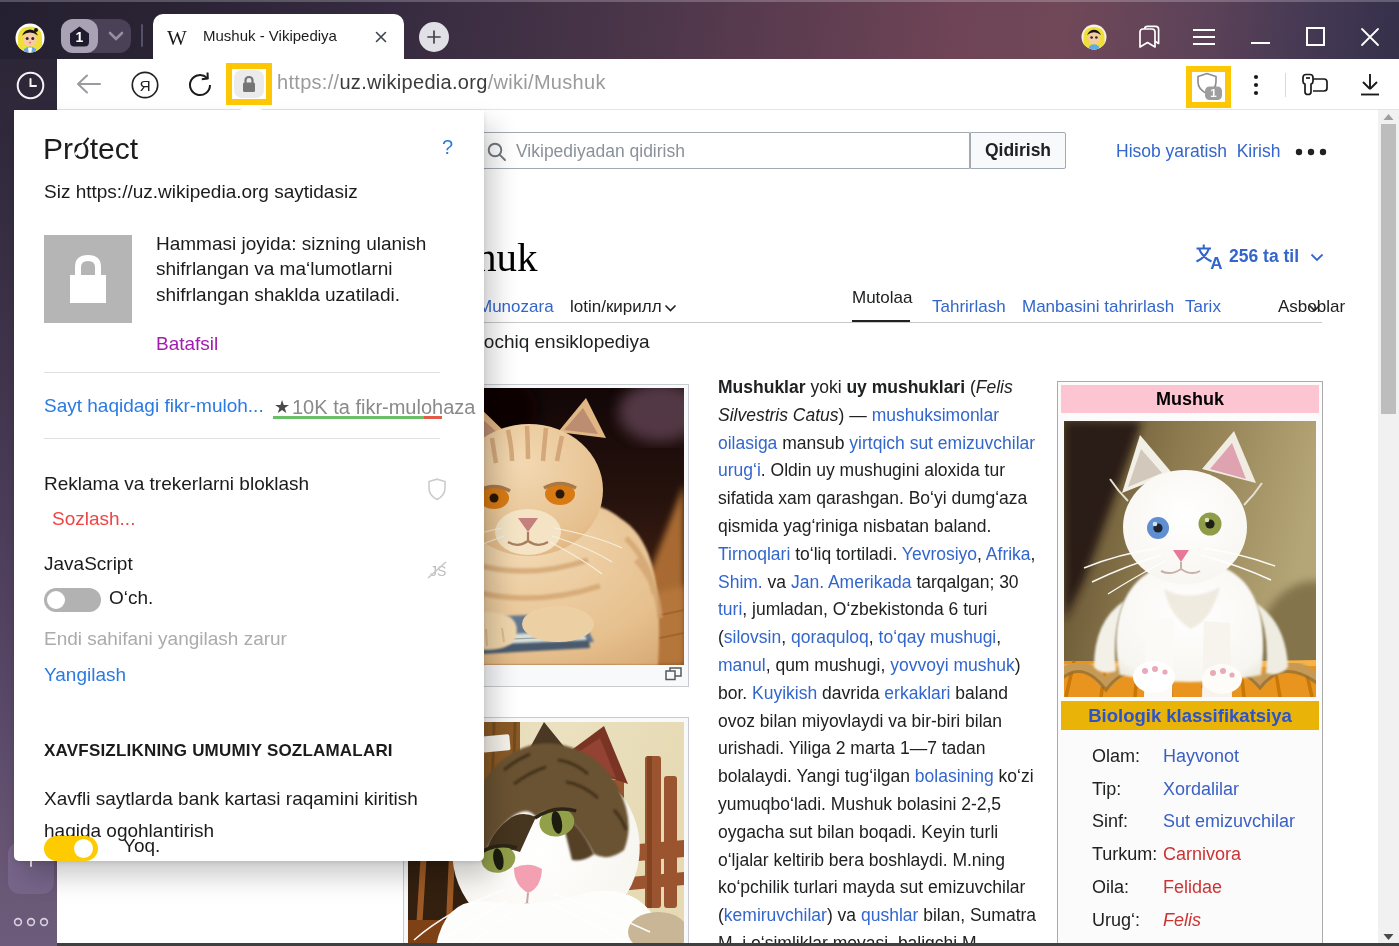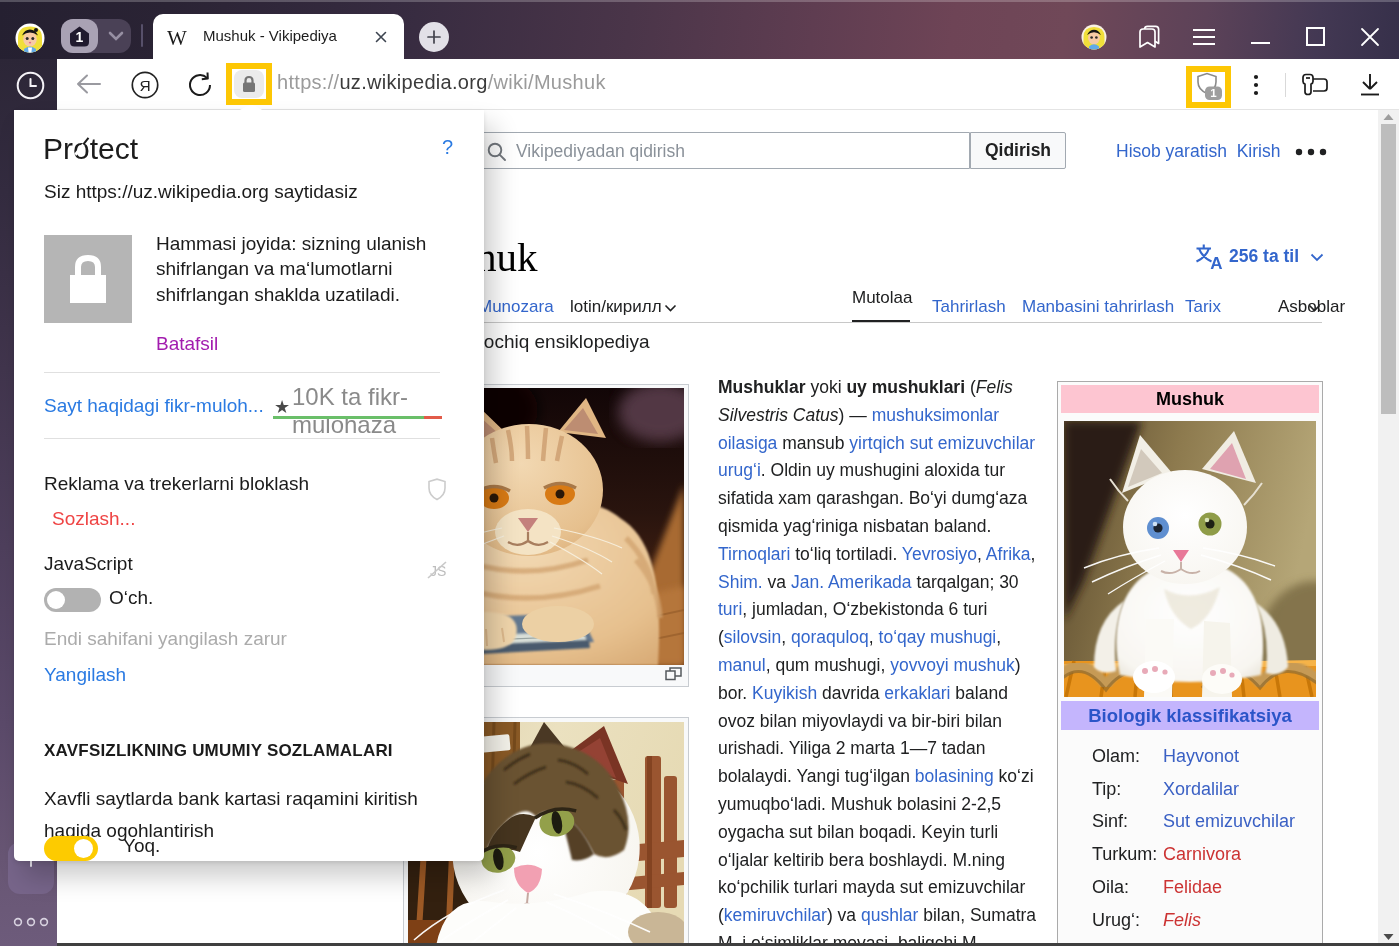--- a/index.html
+++ b/index.html
@@ -502,21 +502,21 @@
 
     <g stroke="#ffffff" stroke-width="1.4" opacity="0.95">
       <path d="M95,127 Q54,133 20,147" fill="none"></path>
       <path d="M97,134 Q59,146 28,161" fill="none"></path>
       <path d="M101,140 Q69,157 44,173" fill="none"></path>
       <path d="M139,127 Q179,133 211,145" fill="none"></path>
       <path d="M137,134 Q177,145 207,159" fill="none"></path>
     </g>
   </svg>
   </div>
-  <div class="abs" style="left:1004px; top:591px; width:258px; height:29px; background:#c4b5fd; text-align:center; font-size:18.5px; font-weight:bold; line-height:29px;"><span style="color:#2b54c8;">Biologik klassifikatsiya</span></div>
+  <div class="abs" style="left:1004px; top:591px; width:258px; height:29px; background:#eab308; text-align:center; font-size:18.5px; font-weight:bold; line-height:29px;"><span style="color:#2b54c8;">Biologik klassifikatsiya</span></div>
   <div class="abs" style="left:1035px; top:630px; font-size:18px; color:#202122; line-height:32.7px;">Olam:<br>Tip:<br>Sinf:<br>Turkum:<br>Oila:<br>Urug‘:<br>Tur:</div>
   <div class="abs" style="left:1106px; top:630px; font-size:18px; line-height:32.7px;"><span class="bluelink" style="color:#3a60c4;">Hayvonot</span><br><span class="bluelink" style="color:#3a60c4;">Xordalilar</span><br><span class="bluelink" style="color:#3a60c4;">Sut emizuvchilar</span><br><span class="redlink">Carnivora</span><br><span class="redlink">Felidae</span><br><span class="redlink"><i>Felis</i></span><br><b><i>F. silvestris</i></b></div>
 </div>
 <div class="abs" id="scrollbar"></div>
 <div class="abs" id="scrollthumb"></div>
 <div class="abs" id="panel">
   <div class="abs" style="left:224px; top:-6px; width:0; height:0; border-left:13px solid transparent; border-right:13px solid transparent; border-bottom:7px solid #fff;"></div>
   <div class="abs" style="left:29px; top:22px; font-size:30px; color:#1c1c1c;">Protect</div>
   <div class="abs" style="left:64px; top:33px; width:2.5px; height:13px; background:#ffffff; transform:rotate(38deg);"></div>
     <div class="abs" style="left:71px; top:27px; width:2px; height:8px; background:#1c1c1c; transform:rotate(38deg);"></div>
@@ -526,21 +526,21 @@
   <div class="abs" style="left:30px; top:125px; width:88px; height:88px; background:#b5b5b5;"></div>
   <svg class="abs" style="left:52px; top:143px;" width="44" height="52" viewBox="0 0 44 52">
     <rect x="4" y="22" width="36" height="28" fill="#ffffff"></rect>
     <path d="M12,24 L12,14 Q12,5 22,5 Q32,5 32,14 L32,24" fill="none" stroke="#ffffff" stroke-width="6"></path>
   </svg>
   <div class="abs" style="left:142px; top:121px; width:280px; font-size:19px; line-height:25.4px; color:#1b1b1b;">Hammasi joyida: sizning ulanish shifrlangan va ma‘lumotlarni shifrlangan shaklda uzatiladi.</div>
   <div class="abs" style="left:142px; top:200px; font-size:19px; color:#a21caf;margin-top:23px;">Batafsil</div>
   <div class="abs" style="left:30px; top:262px; width:396px; height:1px; background:#e0e0e0;"></div>
   <div class="abs" style="left:30px; top:285px; font-size:19px; color:#2a7ae2;">Sayt haqidagi fikr-muloh...</div>
   <div class="abs" style="left:260px; top:286px; font-size:18px; color:#4a4a4a;">★</div>
-  <div class="abs" style="left:278px; top:273px; font-size:24px; color:#8a8a8a;">10K ta fikr-mulohaza</div>
+  <div class="abs" style="left:278px; top:286px; font-size:20px; color:#8a8a8a;">10K ta fikr-mulohaza</div>
   <div class="abs" style="left:259px; top:306px; width:151px; height:3px; background:#6abf69;"></div>
   <div class="abs" style="left:410px; top:306px; width:18px; height:3px; background:#e25b49;"></div>
   <div class="abs" style="left:30px; top:328px; width:396px; height:1px; background:#e0e0e0;"></div>
   <div class="abs" style="left:30px; top:363px; font-size:19px; color:#1b1b1b;">Reklama va trekerlarni bloklash</div>
   <svg class="abs" style="left:413px; top:368px;" width="20" height="23" viewBox="0 0 20 23">
     <path d="M2,3.5 L10,1.2 L18,3.5 L18,10 Q18,17.5 10,21.5 Q2,17.5 2,10 Z" fill="none" stroke="#cccccc" stroke-width="1.6"></path>
   </svg>
   <div class="abs" style="left:38px; top:398px; font-size:19px; color:#ef4444;text-align:center;">Sozlash...</div>
   <div class="abs" style="left:30px; top:443px; font-size:19px; color:#1b1b1b;">JavaScript</div>
   <svg class="abs" style="left:410px; top:449px;" width="26" height="22" viewBox="0 0 26 22">

